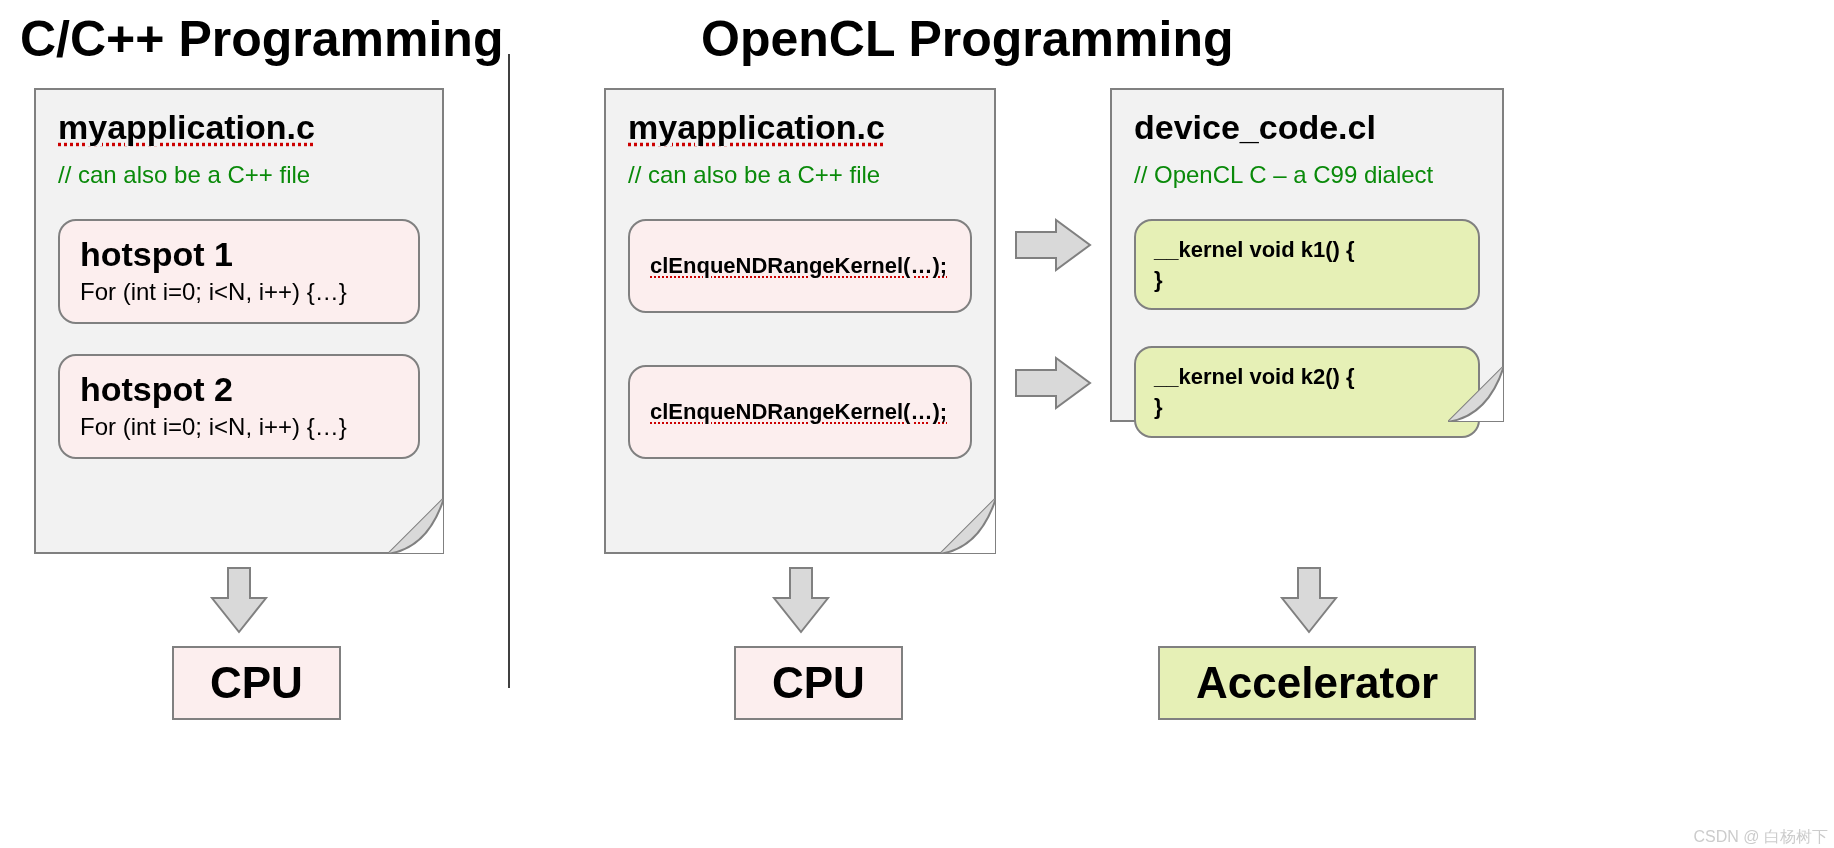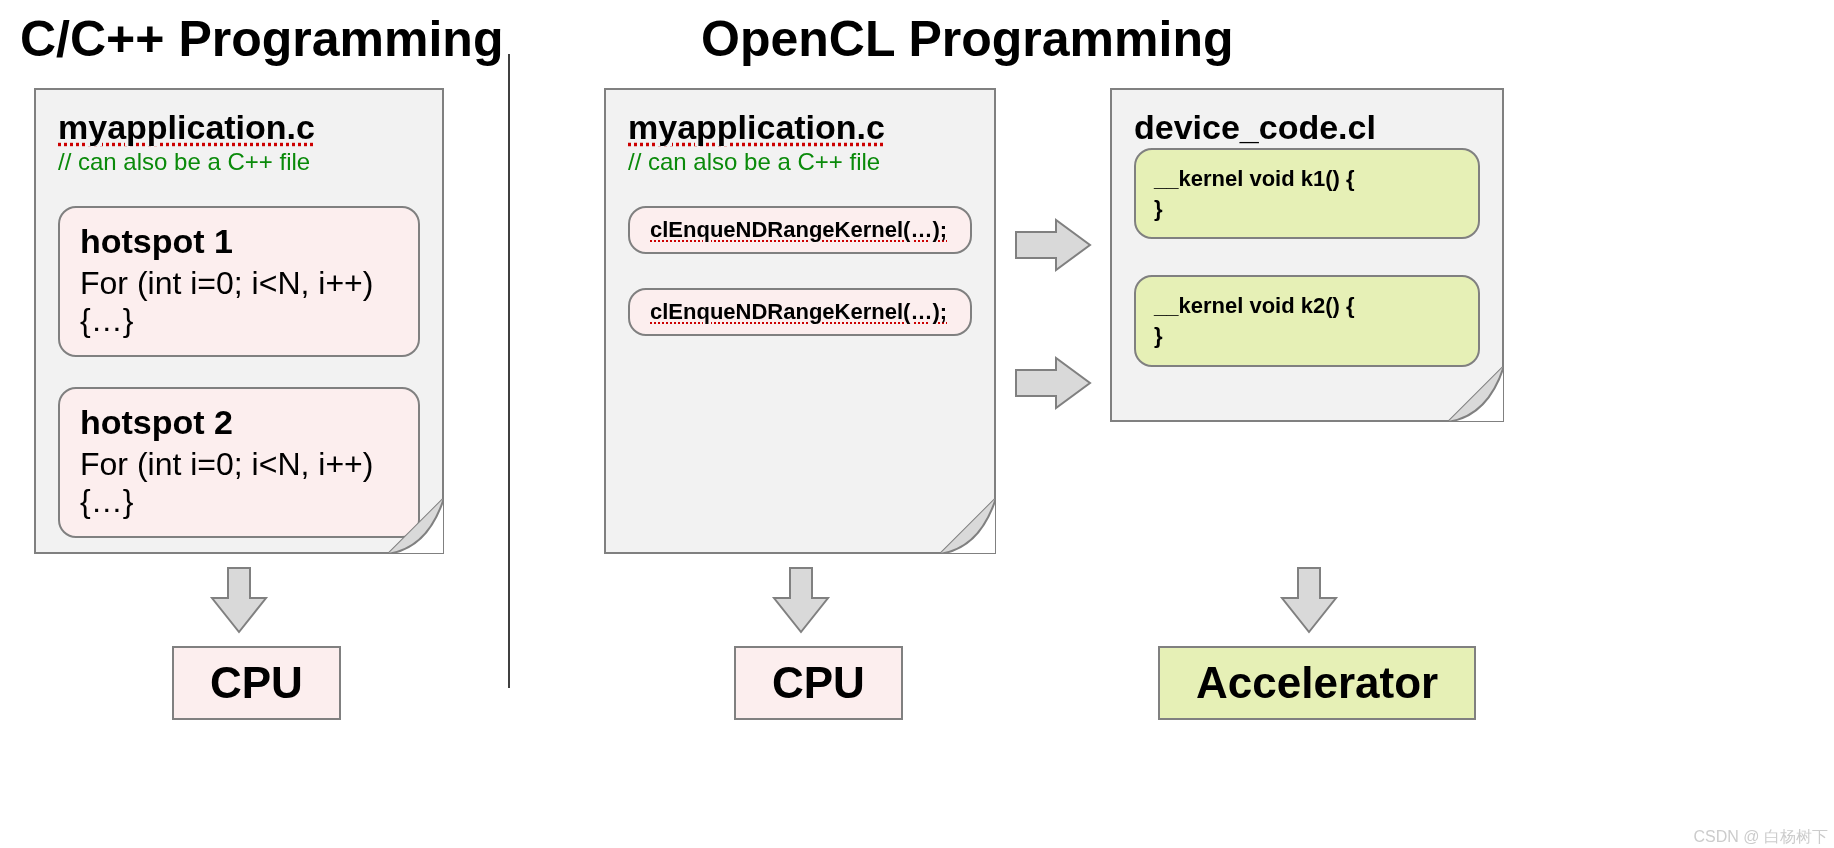--- a/index.html
+++ b/index.html
@@ -38,21 +38,21 @@
     width: 56px;
     height: 56px;
   }
   .file-name {
     font-size: 34px;
     font-weight: bold;
     text-decoration: underline dotted;
     text-decoration-color: #c00;
     text-underline-offset: 4px;
     color: #000;
-    margin-bottom: 1px;
+    margin-bottom: 14px;
   }
   .file-comment {
     font-size: 24px;
     color: #0a8a0a;
     font-weight: 500;
     margin-bottom: 30px;
   }
   .hot-box {
     border: 2px solid #808080;
     border-radius: 18px;
@@ -60,29 +60,29 @@
     margin-bottom: 30px;
   }
   .hot-pink { background: #fceeee; }
   .hot-title {
     font-size: 34px;
     font-weight: bold;
     color: #000;
     margin-bottom: 4px;
   }
   .hot-code {
-    font-size: 32px;
+    font-size: 24px;
     color: #000;
   }
   .call-box {
     border: 2px solid #808080;
     border-radius: 18px;
     background: #fceeee;
-    padding: 9px 20px;
-    margin-bottom: 34px;
+    padding: 32px 20px;
+    margin-bottom: 52px;
   }
   .call-text {
     font-size: 22px;
     font-weight: bold;
     text-decoration: underline dotted;
     text-decoration-color: #c00;
     text-underline-offset: 3px;
   }
   .kernel-box {
     border: 2px solid #808080;
@@ -175,20 +175,21 @@
 
 <svg class="right-arrow" style="left:1010px; top:214px;" width="86" height="62">
   <path d="M6,18 L46,18 L46,6 L80,31 L46,56 L46,44 L6,44 Z" fill="#d9d9d9" stroke="#808080" stroke-width="2"></path>
 </svg>
 <svg class="right-arrow" style="left:1010px; top:352px;" width="86" height="62">
   <path d="M6,18 L46,18 L46,6 L80,31 L46,56 L46,44 L6,44 Z" fill="#d9d9d9" stroke="#808080" stroke-width="2"></path>
 </svg>
 
 <div class="file-box" style="left:1110px; top:88px; width:394px; height:334px;">
   <div class="file-name" style="text-decoration:none;">device_code.cl</div>
+  <div class="file-comment">// OpenCL C – a C99 dialect</div>
   <div class="kernel-box">
     <div class="k-black">__kernel void k1() {</div>
     <div class="k-black">}</div>
   </div>
   <div class="kernel-box">
     <div class="k-black">__kernel void k2() {</div>
     <div class="k-black">}</div>
   </div>
   <svg class="file-corner" viewBox="0 0 56 56">
     <polygon points="0,56 56,0 56,56" fill="#fff"></polygon>

